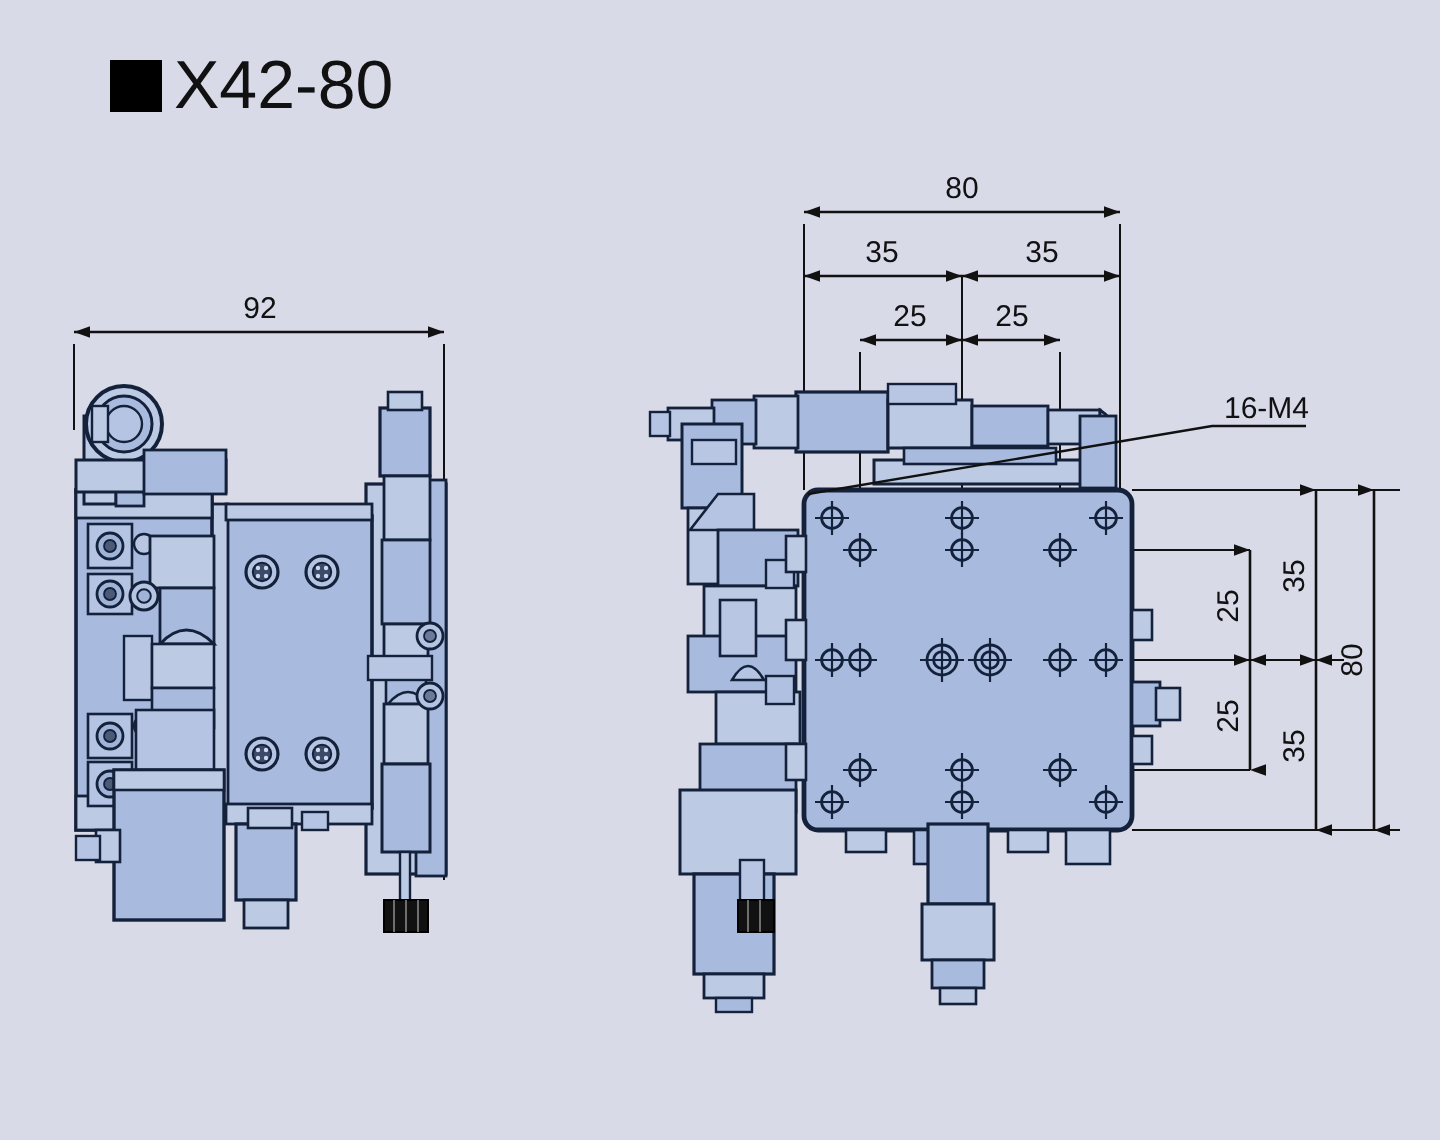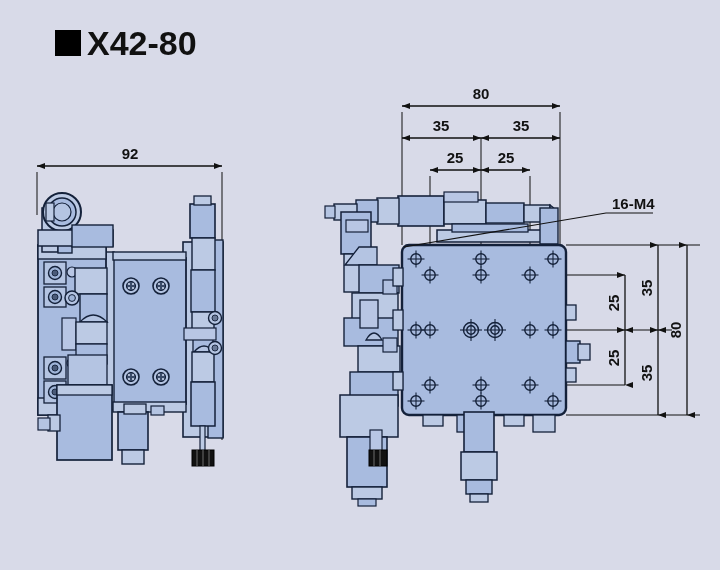--- a/index.html
+++ b/index.html
@@ -12,21 +12,20 @@
     width: 720px;
     height: 570px;
     overflow: hidden;
     font-family: "Liberation Sans", sans-serif;
   }
   #root {
     position: relative;
     width: 720px;
     height: 570px;
     background: #d8dae8;
-    font-weight: bold;
   }
   #title-block {
     position: absolute;
     left: 55px;
     top: 26px;
     display: flex;
     align-items: center;
     gap: 6px;
   }
   #title-bullet {

